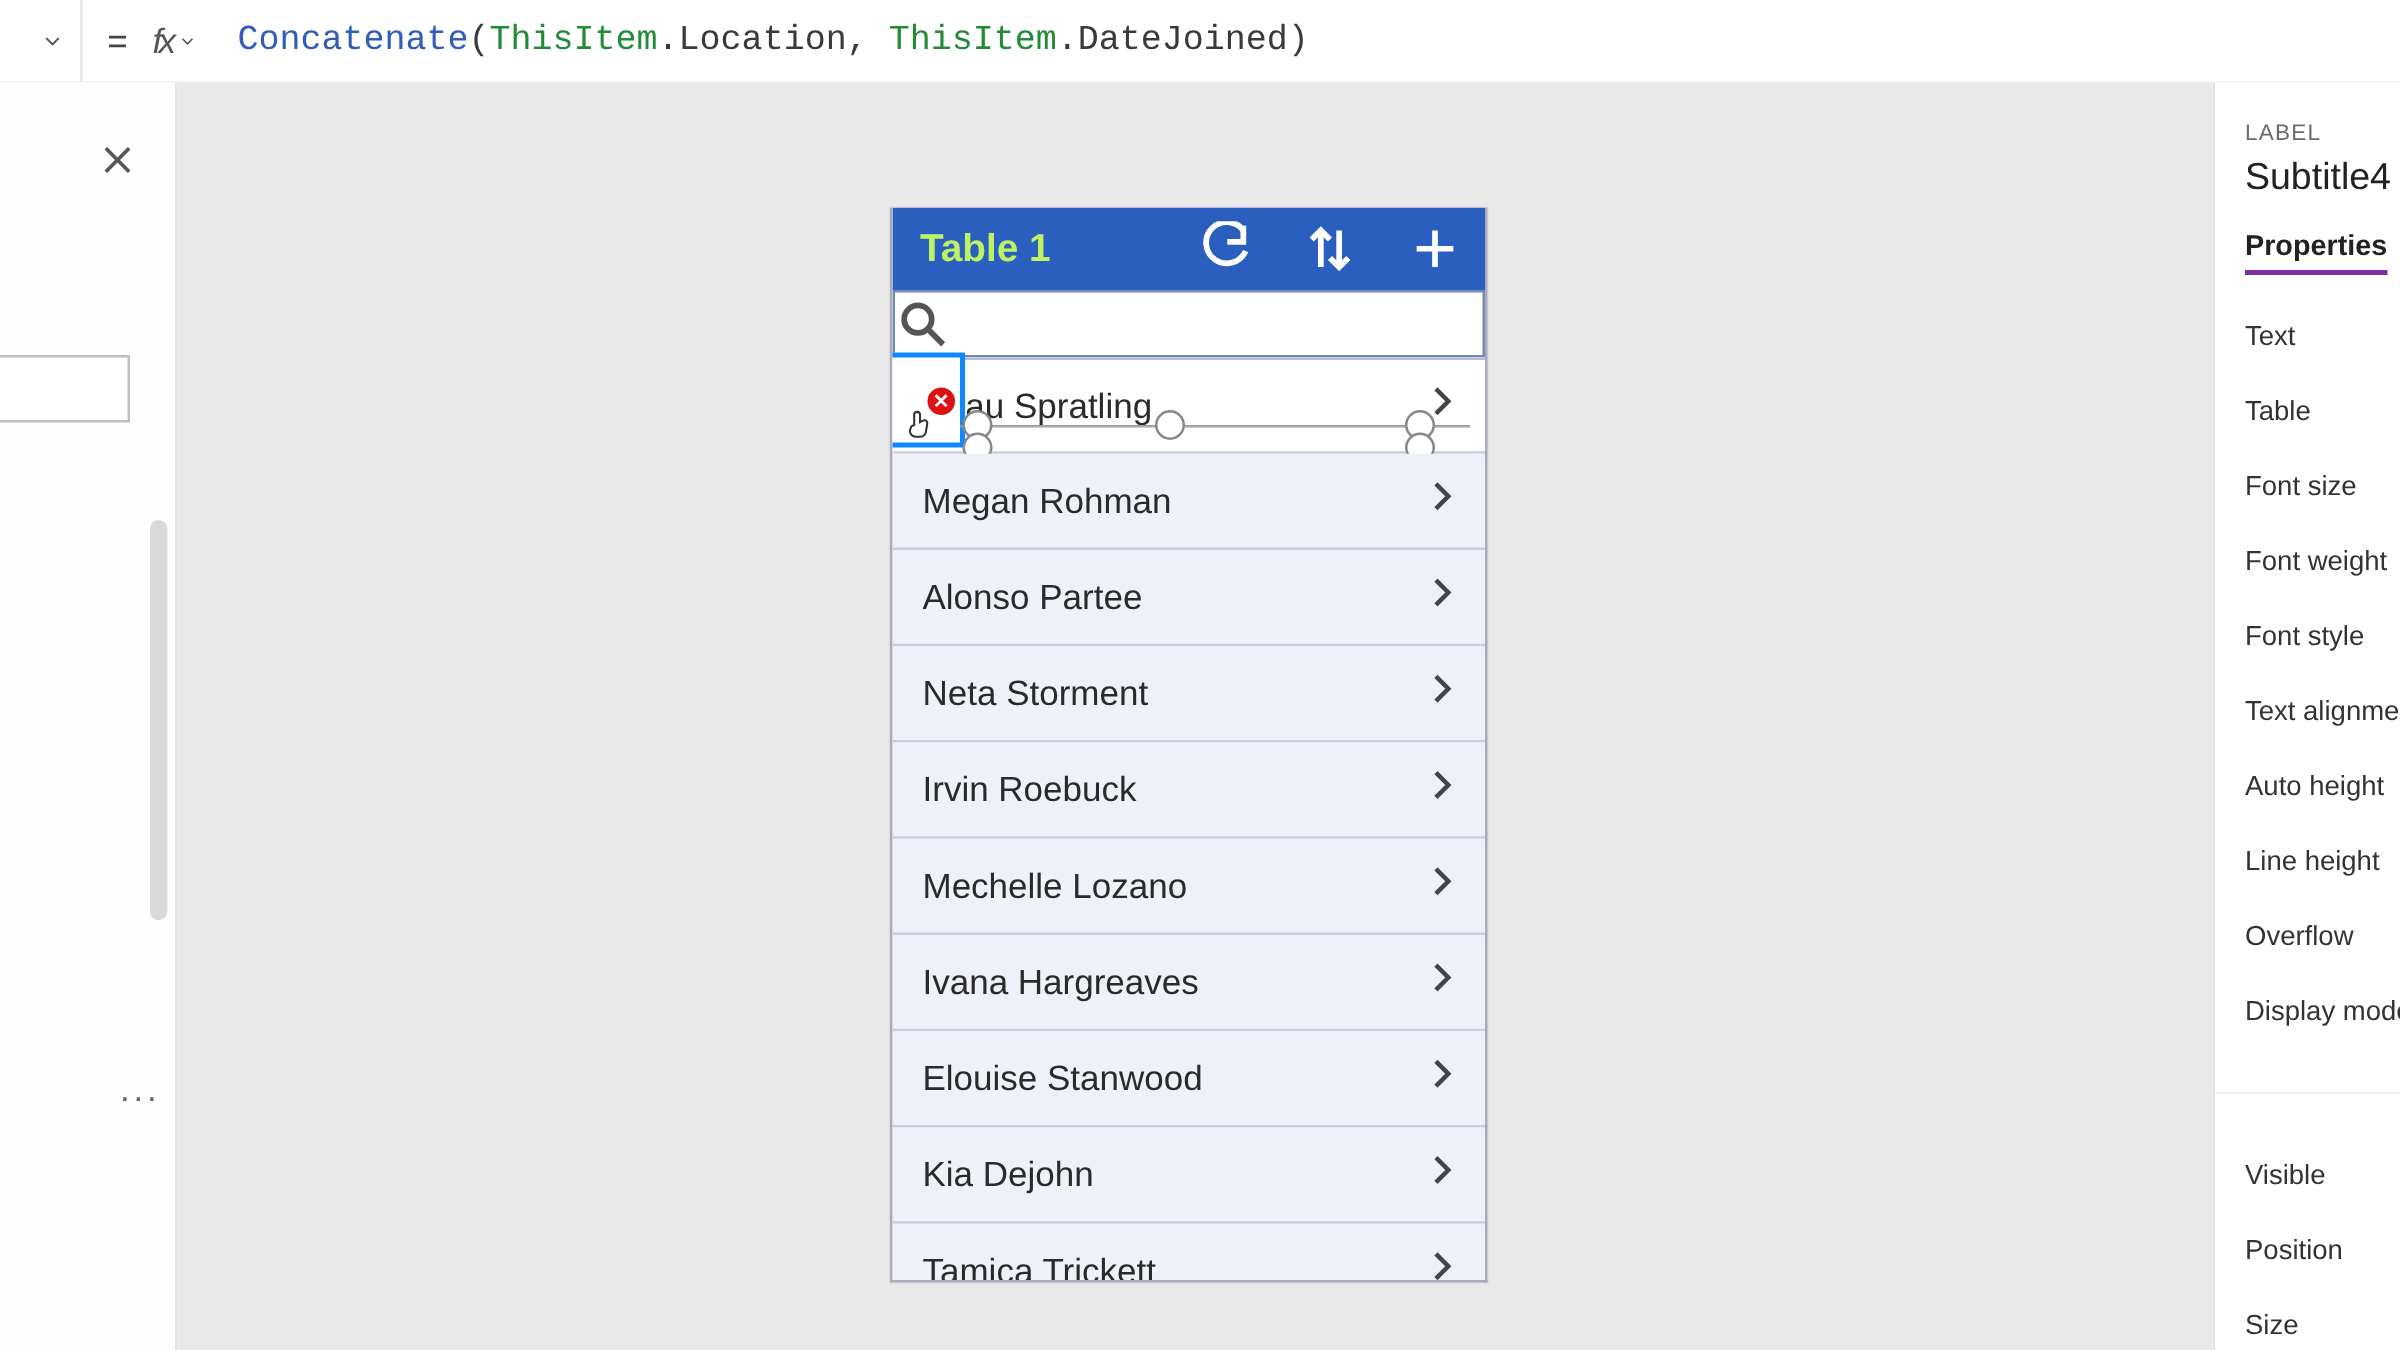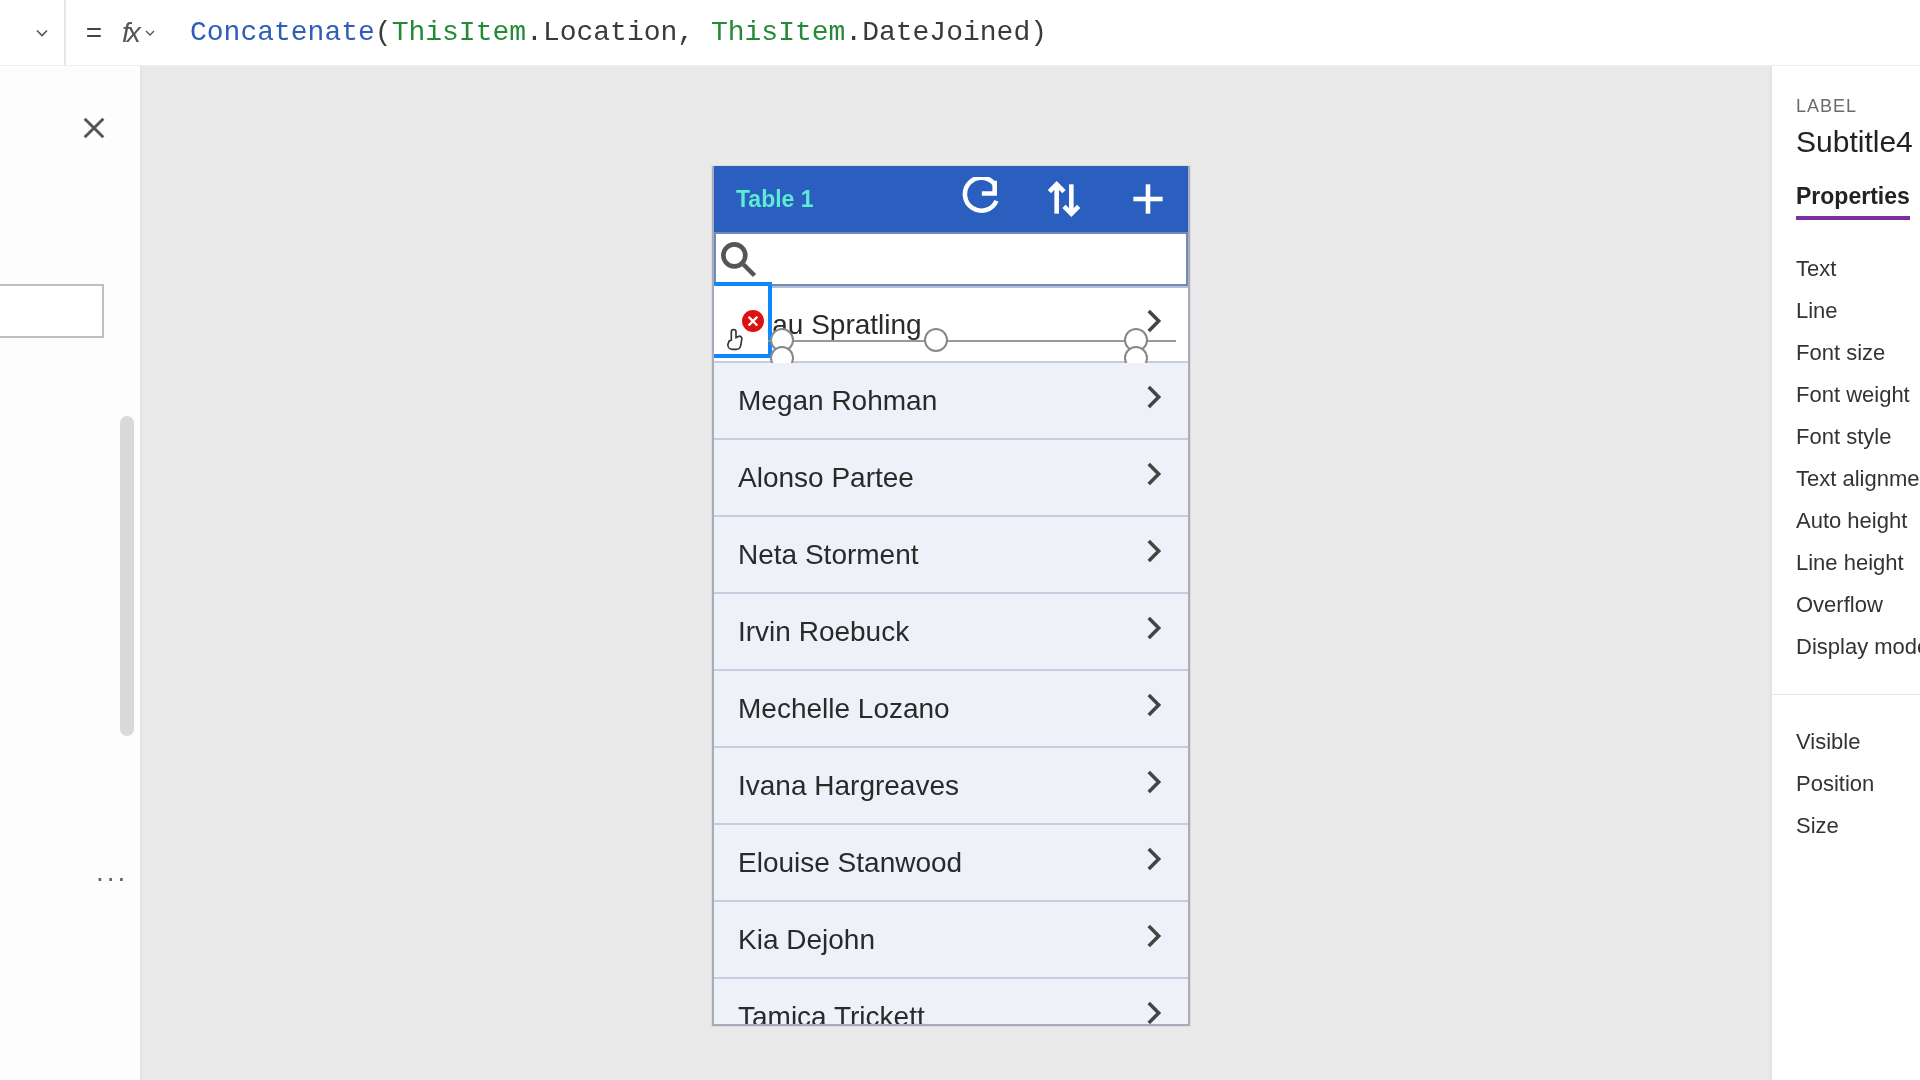--- a/index.html
+++ b/index.html
@@ -57,21 +57,21 @@
     position:absolute; left:570px; top:100px; width:478px; height:860px;
     background:#eef1f8; border:2px solid #aab; border-top:none;
     box-shadow: 0 0 0 1px rgba(0,0,0,.05);
     overflow:hidden;
   }
   .app-header {
     background:#2a5fbf; color:#fff; height:66px;
     display:flex; align-items:center; padding:0 18px;
     gap: 40px;
   }
-  .app-title { font-size:23px; font-weight:600; flex:1; color:#5eead4; padding-left:4px; }
+  .app-title { font-size:31px; font-weight:600; flex:1; color:#bef264; padding-left:4px; }
   .hdr-btn { width:44px; height:44px; display:flex; align-items:center; justify-content:center; cursor:pointer; }
   .hdr-btn svg { stroke:#fff; stroke-width:2.5; fill:none; }
 
   .search-row {
     display:flex; align-items:center; height:54px; background:#fff;
     border-top:2px solid #6f8bb8; border-bottom:2px solid #6f8bb8;
     border-left:2px solid #6f8bb8; border-right:2px solid #6f8bb8;
     margin: 0;
   }
   .search-row .sicon { width:44px; display:flex; align-items:center; justify-content:center; }
@@ -124,21 +124,21 @@
     background:#fff; border-left:2px solid #e3e3e3;
     padding:30px 0 0 24px; color:#333; overflow:hidden;
   }
   .props .label-tag { font-size:18px; color:#6b6b6b; letter-spacing:1px; }
   .props .control-name { font-size:30px; color:#222; margin-top:8px; white-space:nowrap; }
   .props .tab-row { margin-top:24px; }
   .props .tab {
     display:inline-block; font-size:23px; color:#222; font-weight:600;
     padding-bottom:6px; border-bottom:4px solid #7b2fa0;
   }
-  .props .prop-list { margin-top:36px; display:flex; flex-direction:column; gap:16px; }
+  .props .prop-list { margin-top:36px; display:flex; flex-direction:column; gap:34px; }
   .props .prop { font-size:22px; color:#333; white-space:nowrap; }
   .props .divider { margin:18px -24px 18px -24px; border-top:1px solid #e6e6e6; }
 </style>
 </head>
 <body>
 
 <div class="formula-bar">
   <div class="fb-prop">
     <svg viewBox="0 0 24 24">
         <polyline points="6 9 12 15 18 9"></polyline>
@@ -280,21 +280,21 @@
 </div>
 
 <div class="props">
   <div class="label-tag">LABEL</div>
   <div class="control-name">Subtitle4</div>
   <div class="tab-row">
     <span class="tab">Properties</span>
   </div>
   <div class="prop-list">
     <div class="prop">Text</div>
-    <div class="prop">Line</div>
+    <div class="prop">Table</div>
     <div class="prop">Font size</div>
     <div class="prop">Font weight</div>
     <div class="prop">Font style</div>
     <div class="prop">Text alignment</div>
     <div class="prop">Auto height</div>
     <div class="prop">Line height</div>
     <div class="prop">Overflow</div>
     <div class="prop">Display mode</div>
     <div class="divider"></div>
     <div class="prop">Visible</div>

